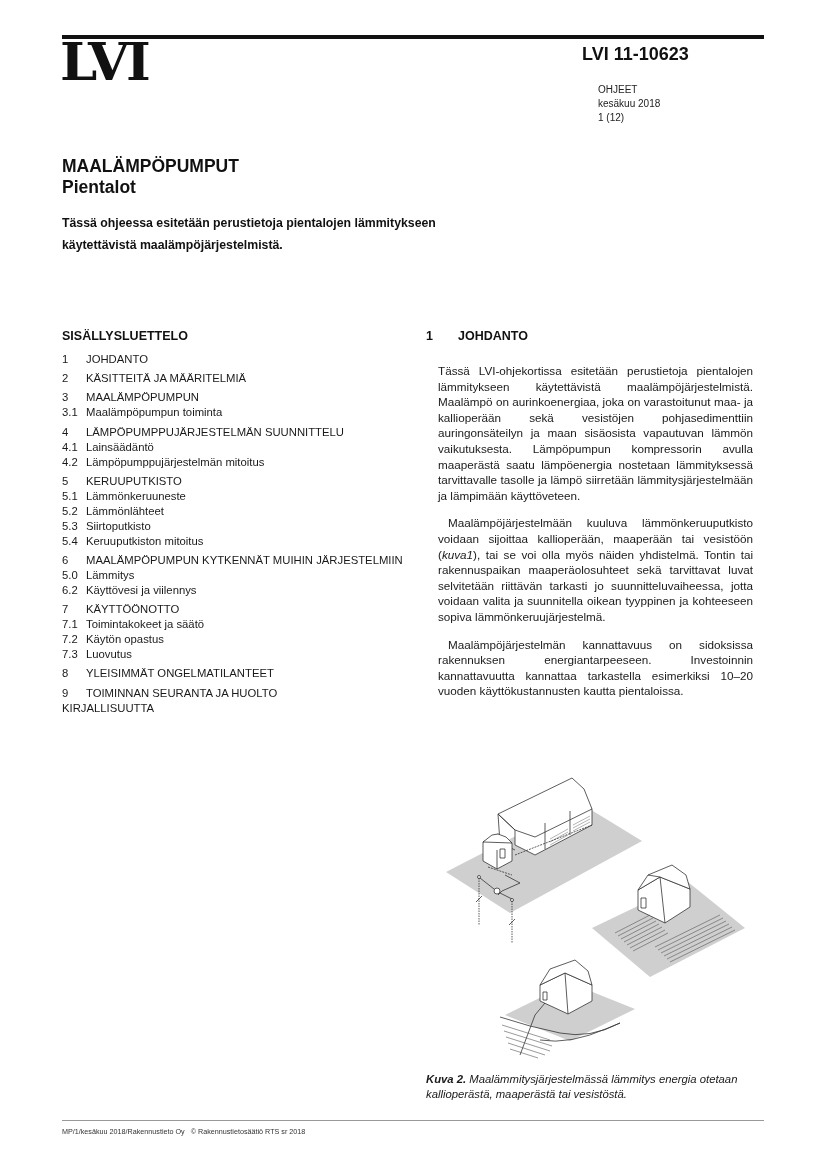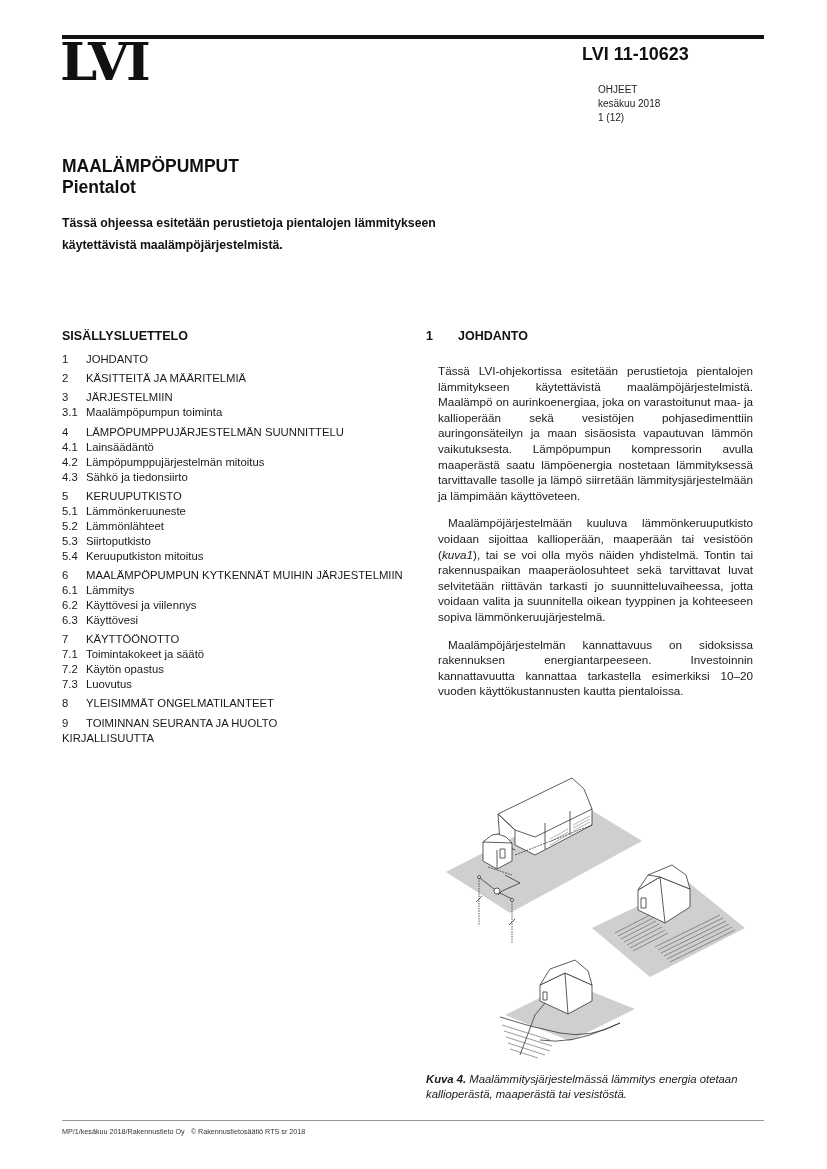--- a/index.html
+++ b/index.html
@@ -89,42 +89,38 @@
     <div class="toc-row main first">
       <span class="toc-num">1</span>
       <span>JOHDANTO</span>
     </div>
     <div class="toc-row main">
       <span class="toc-num">2</span>
       <span>KÄSITTEITÄ JA MÄÄRITELMIÄ</span>
     </div>
     <div class="toc-row main">
       <span class="toc-num">3</span>
-      <span>JÄRJESTELMIIN</span>
+      <span>MAALÄMPÖPUMPUN</span>
     </div>
     <div class="toc-row sub">
       <span class="toc-num">3.1</span>
       <span>Maalämpöpumpun toiminta</span>
     </div>
     <div class="toc-row main">
       <span class="toc-num">4</span>
       <span>LÄMPÖPUMPPUJÄRJESTELMÄN SUUNNITTELU</span>
     </div>
     <div class="toc-row sub">
       <span class="toc-num">4.1</span>
       <span>Lainsäädäntö</span>
     </div>
     <div class="toc-row sub">
       <span class="toc-num">4.2</span>
       <span>Lämpöpumppujärjestelmän mitoitus</span>
     </div>
-    <div class="toc-row sub">
-      <span class="toc-num">4.3</span>
-      <span>Sähkö ja tiedonsiirto</span>
-    </div>
     <div class="toc-row main">
       <span class="toc-num">5</span>
       <span>KERUUPUTKISTO</span>
     </div>
     <div class="toc-row sub">
       <span class="toc-num">5.1</span>
       <span>Lämmönkeruuneste</span>
     </div>
     <div class="toc-row sub">
       <span class="toc-num">5.2</span>
@@ -136,30 +132,26 @@
     </div>
     <div class="toc-row sub">
       <span class="toc-num">5.4</span>
       <span>Keruuputkiston mitoitus</span>
     </div>
     <div class="toc-row main">
       <span class="toc-num">6</span>
       <span>MAALÄMPÖPUMPUN KYTKENNÄT MUIHIN JÄRJESTELMIIN</span>
     </div>
     <div class="toc-row sub">
-      <span class="toc-num">6.1</span>
+      <span class="toc-num">5.0</span>
       <span>Lämmitys</span>
     </div>
     <div class="toc-row sub">
       <span class="toc-num">6.2</span>
       <span>Käyttövesi ja viilennys</span>
-    </div>
-    <div class="toc-row sub">
-      <span class="toc-num">6.3</span>
-      <span>Käyttövesi</span>
     </div>
     <div class="toc-row main">
       <span class="toc-num">7</span>
       <span>KÄYTTÖÖNOTTO</span>
     </div>
     <div class="toc-row sub">
       <span class="toc-num">7.1</span>
       <span>Toimintakokeet ja säätö</span>
     </div>
     <div class="toc-row sub">
@@ -256,16 +248,16 @@
       <rect x="123" y="227" width="4" height="8"></rect>
       <polyline points="125,238 115,250 100,290"></polyline>
       <path d="M80,252 Q110,262 140,268 T200,258 L188,263 Q150,280 120,275"></path>
       <g stroke="#555" stroke-width="0.6">
         <path d="M82,260 L130,275 M84,266 L132,281 M86,272 L130,286 M88,278 L125,290 M90,284 L118,293"></path>
       </g>
     </g>
   </g>
 </svg>
 
-<div class="caption"><b>Kuva 4.</b><span> Maalämmitysjärjestelmässä lämmitys energia otetaan kallioperästä, maaperästä tai vesistöstä.</span></div>
+<div class="caption"><b>Kuva 2.</b><span> Maalämmitysjärjestelmässä lämmitys energia otetaan kallioperästä, maaperästä tai vesistöstä.</span></div>
 
 <div class="footline"></div>
 <div class="footer">MP/1/kesäkuu 2018/Rakennustieto Oy   © Rakennustietosäätiö RTS sr 2018</div>
 
 </body></html>

